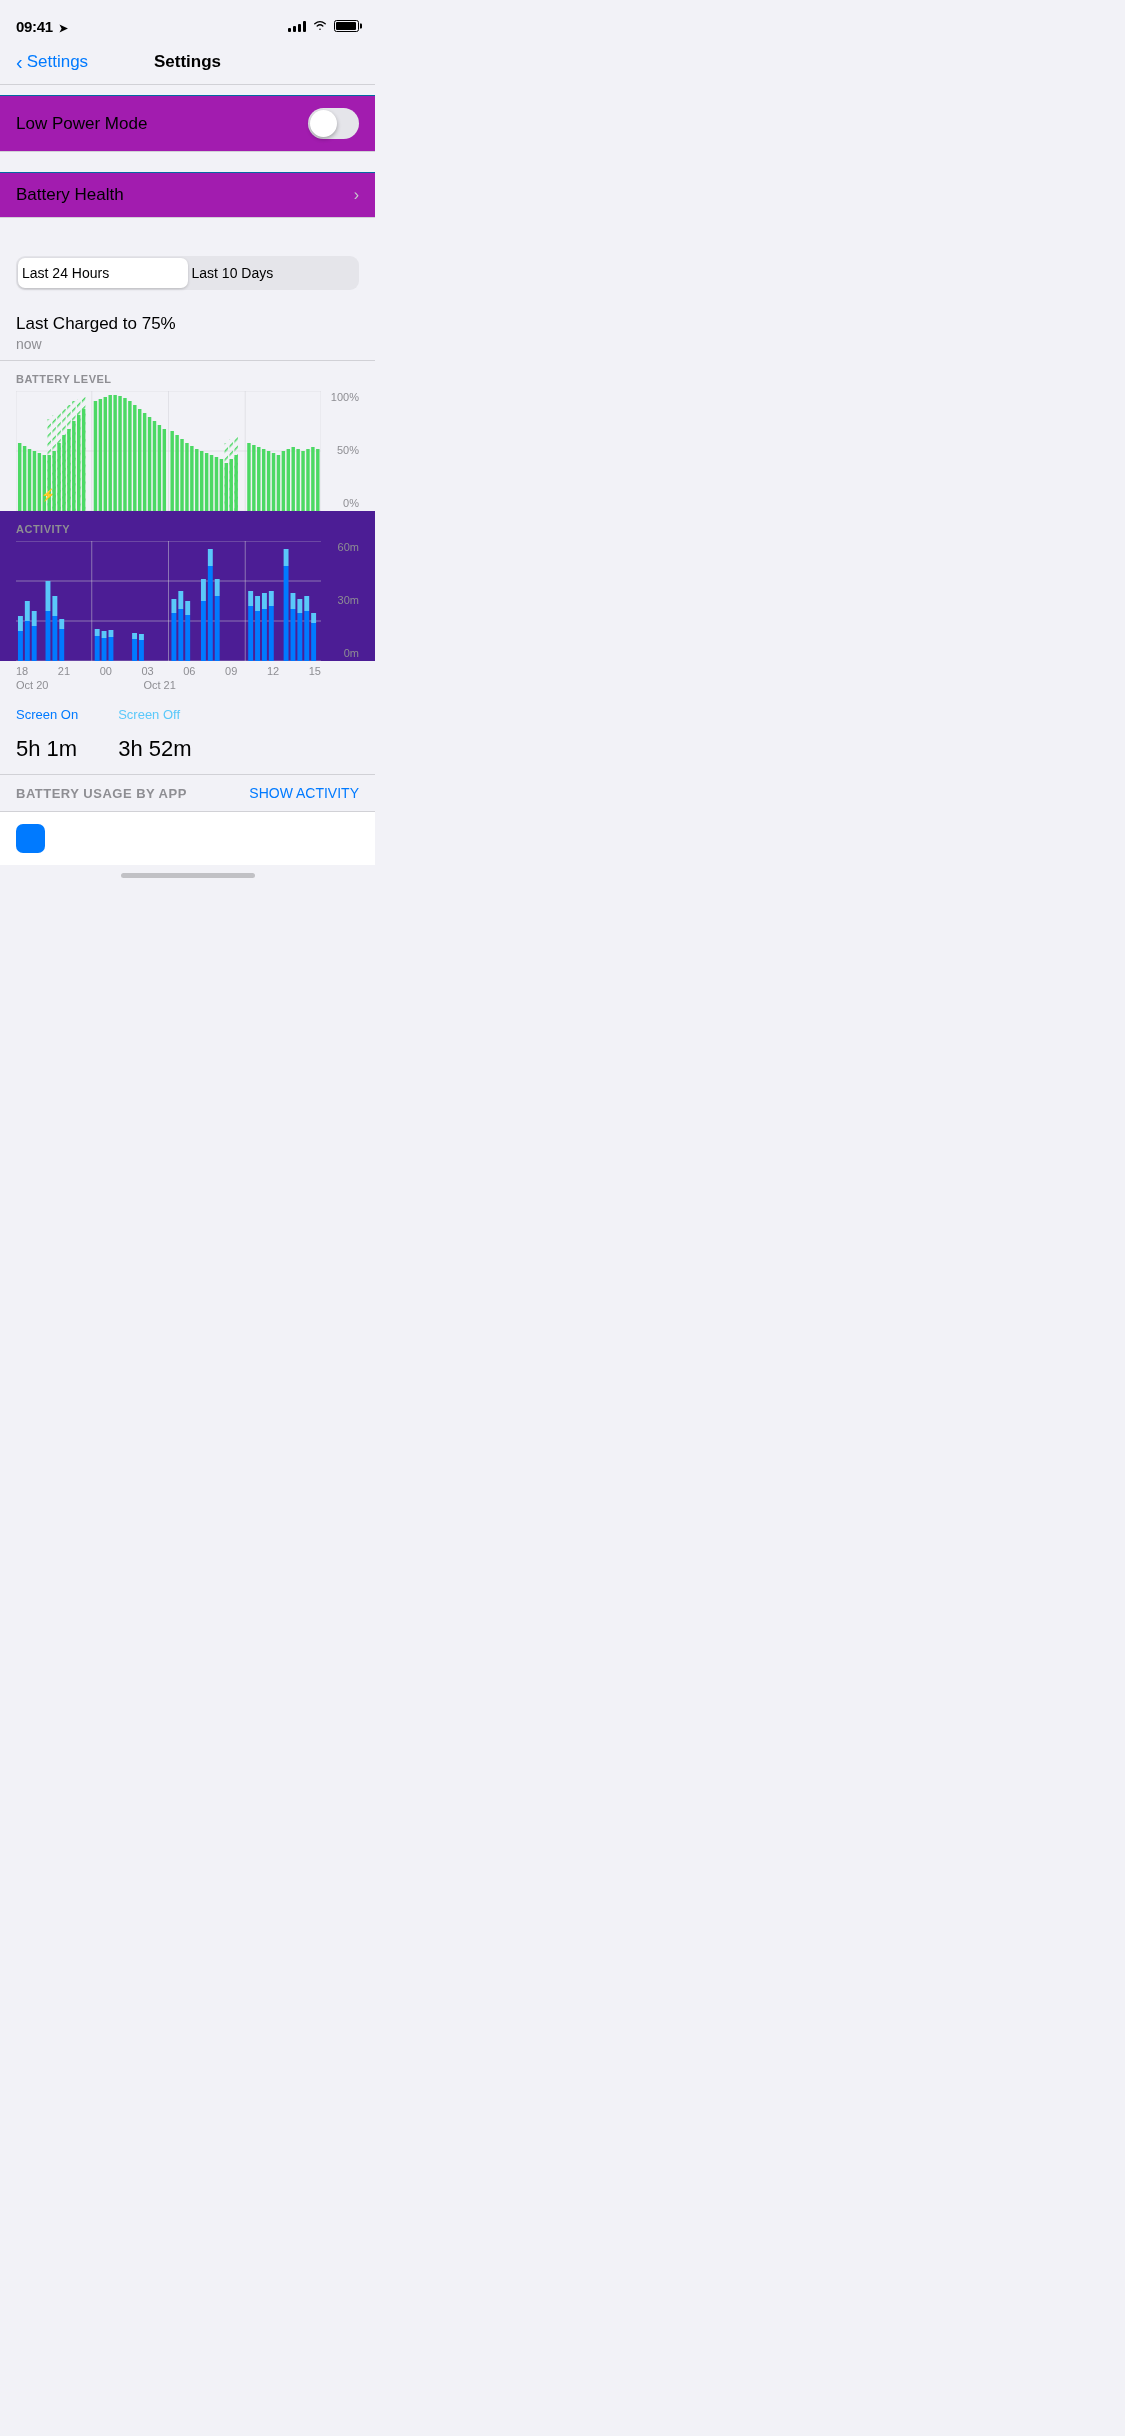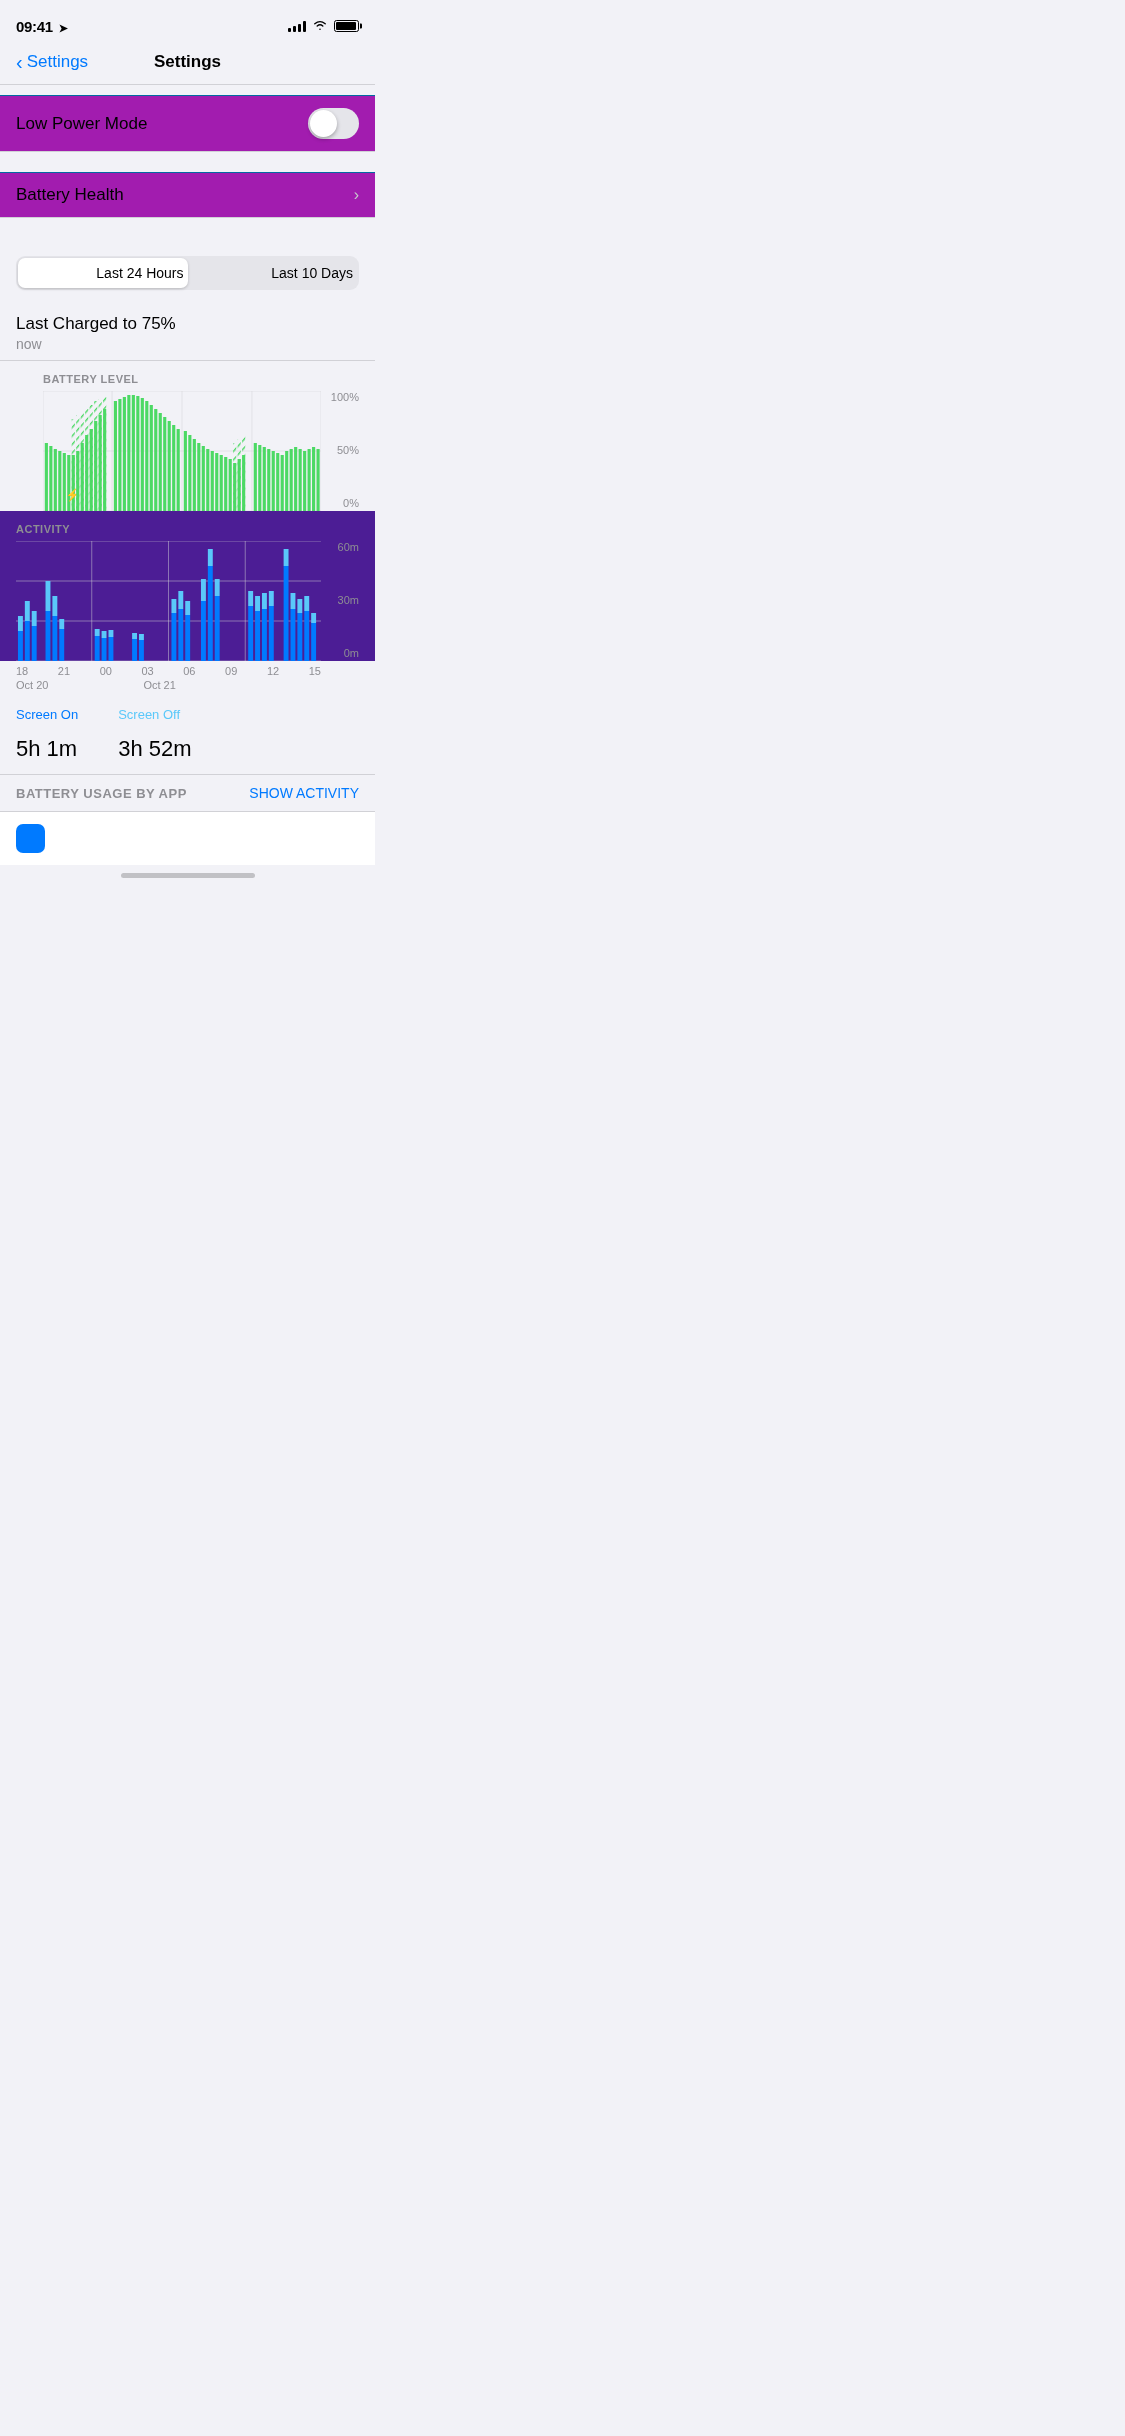--- a/index.html
+++ b/index.html
@@ -176,21 +176,21 @@
     }
     .segment-control {
       display: flex;
       background: #e5e5ea;
       border-radius: 9px;
       padding: 2px;
       margin-bottom: 0;
     }
     .segment-btn {
       flex: 1;
-      text-align: right;
+      text-align: left;
       padding: 7px 4px;
       font-size: 14px;
       font-weight: 500;
       color: #000;
       border-radius: 7px;
       cursor: pointer;
     }
     .segment-btn.active {
       background: #fff;
       box-shadow: 0 1px 3px rgba(0,0,0,0.2);
@@ -210,21 +210,20 @@
     .last-charged-subtitle {
       font-size: 14px;
       color: #8e8e93;
       margin-top: 2px;
     }
 
     
     .chart-section {
       background: #f2f2f7;
       padding: 12px 16px 0;
-      margin-left: 27px;
     }
     .chart-label {
       font-size: 11px;
       font-weight: 600;
       color: #8e8e93;
       letter-spacing: 0.5px;
       margin-bottom: 6px;
     }
     .battery-chart-container {
       display: flex;

